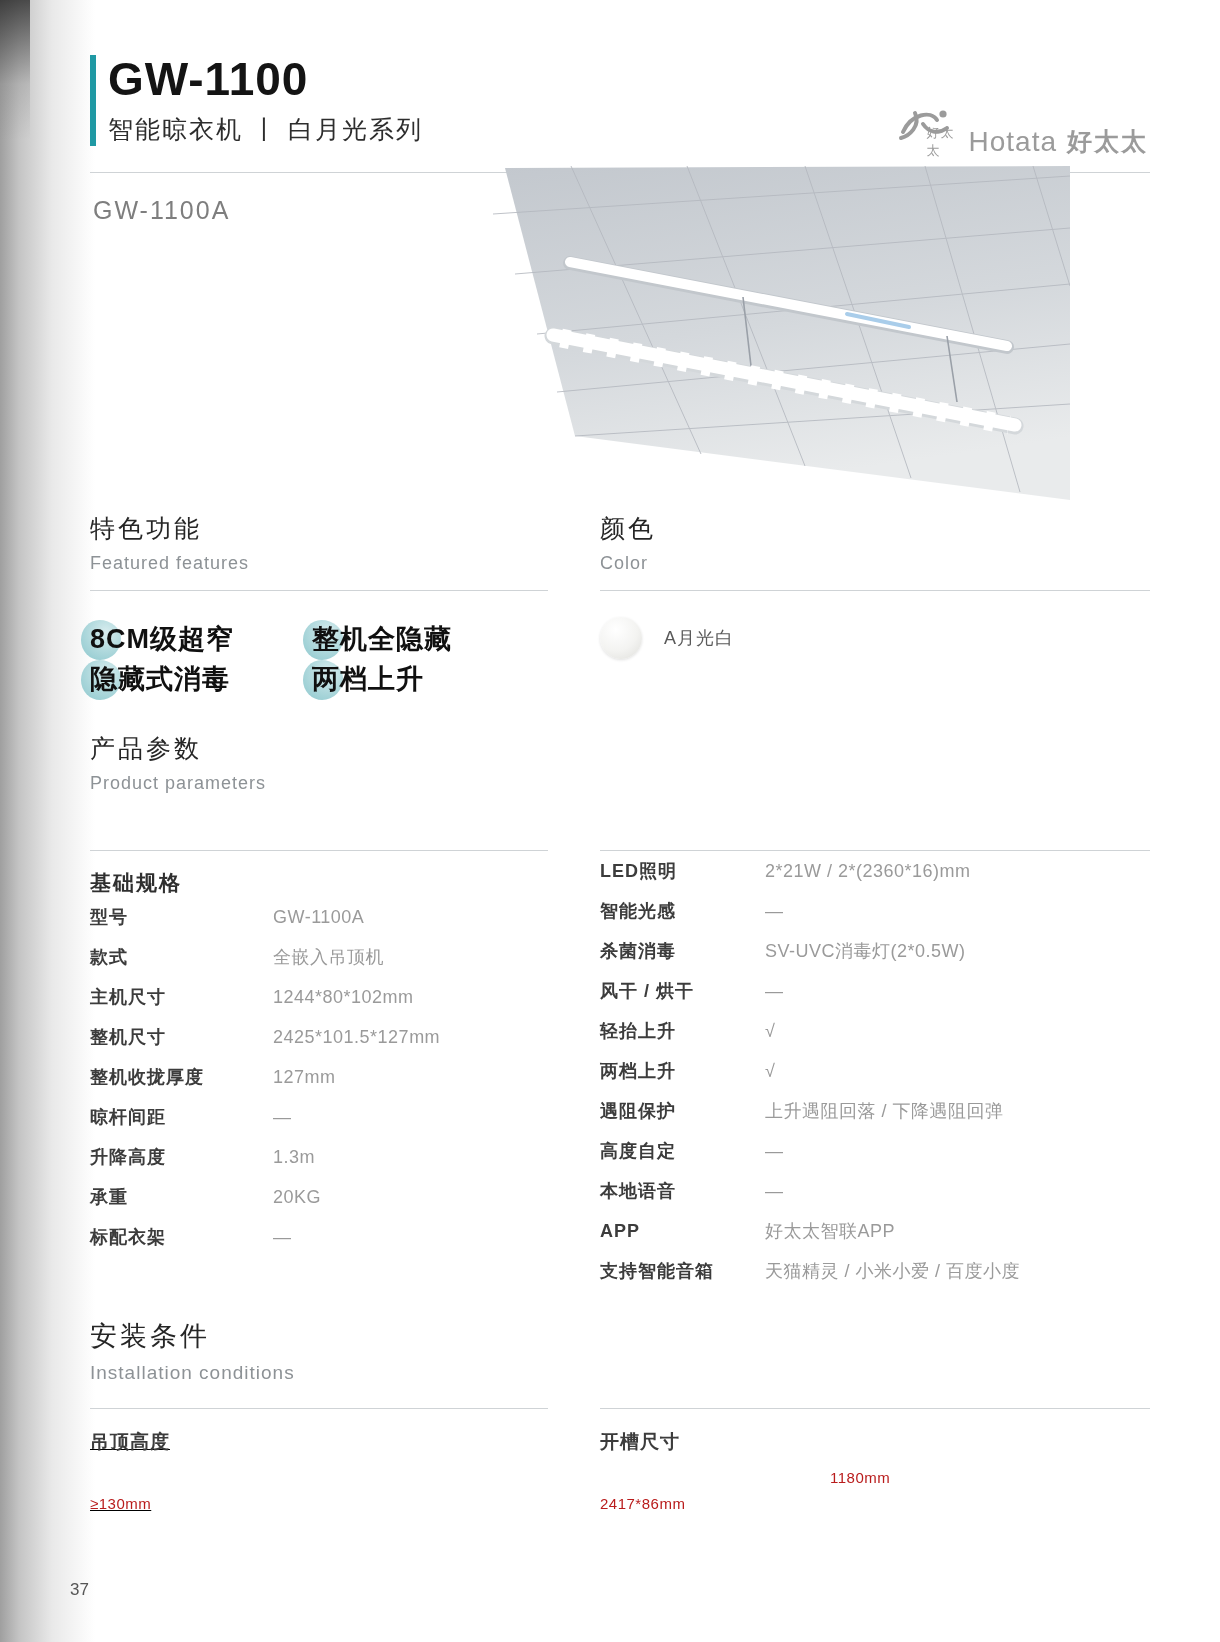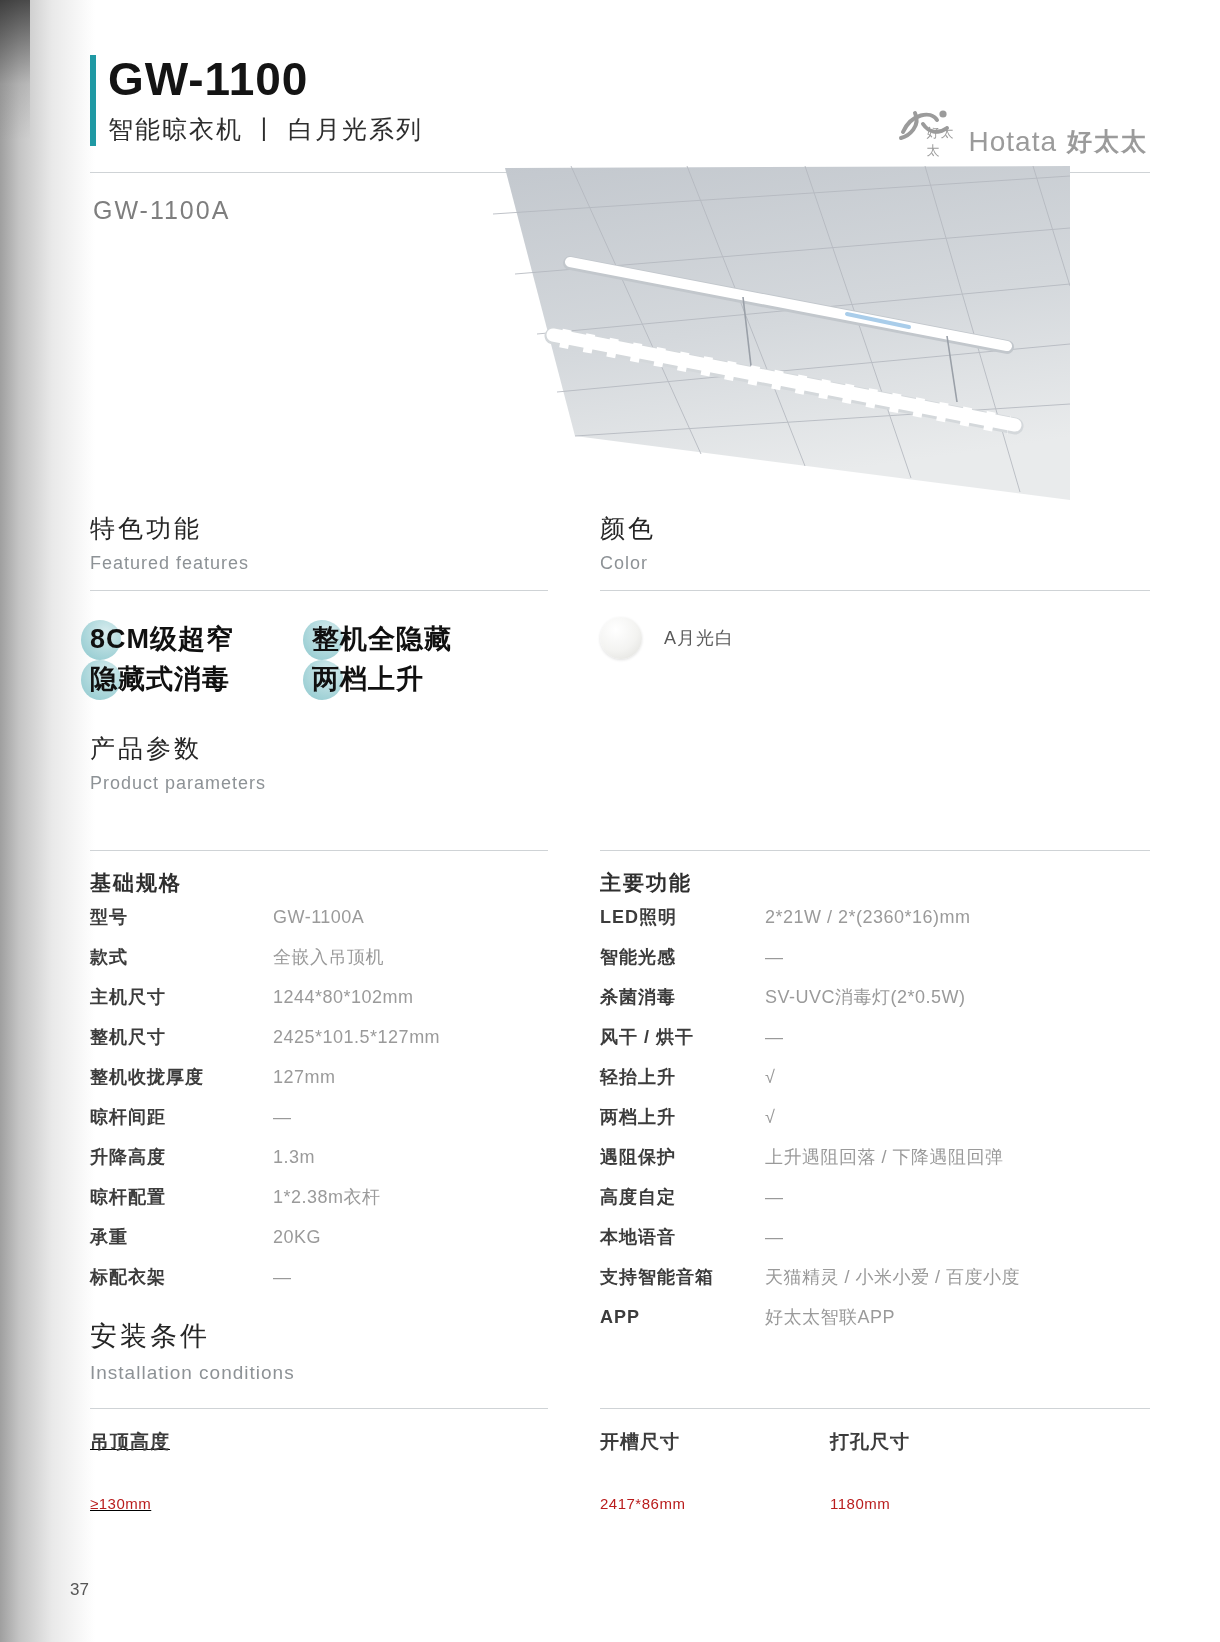--- a/index.html
+++ b/index.html
@@ -220,36 +220,31 @@
       </div>
     <div class="trow">
         <span class="tlabel">晾杆间距</span>
         <span class="tvalue">—</span>
       </div>
     <div class="trow">
         <span class="tlabel">升降高度</span>
         <span class="tvalue">1.3m</span>
       </div>
     <div class="trow">
-        <span class="tlabel">晾杆配置</span>
-        <span class="tvalue">1*2.38m衣杆</span>
-      </div>
-    <div class="trow">
         <span class="tlabel">承重</span>
         <span class="tvalue">20KG</span>
       </div>
     <div class="trow">
         <span class="tlabel">标配衣架</span>
         <span class="tvalue">—</span>
       </div>
   </div>
 
   <div id="main-table" class="spec-table">
     <div class="rule"></div>
-    <h3>主要功能</h3>
     <div class="trow">
         <span class="tlabel">LED照明</span>
         <span class="tvalue">2*21W / 2*(2360*16)mm</span>
       </div>
     <div class="trow">
         <span class="tlabel">智能光感</span>
         <span class="tvalue">—</span>
       </div>
     <div class="trow">
         <span class="tlabel">杀菌消毒</span>
@@ -273,26 +268,26 @@
       </div>
     <div class="trow">
         <span class="tlabel">高度自定</span>
         <span class="tvalue">—</span>
       </div>
     <div class="trow">
         <span class="tlabel">本地语音</span>
         <span class="tvalue">—</span>
       </div>
     <div class="trow">
+        <span class="tlabel">APP</span>
+        <span class="tvalue">好太太智联APP</span>
+      </div>
+    <div class="trow">
         <span class="tlabel">支持智能音箱</span>
         <span class="tvalue">天猫精灵 / 小米小爱 / 百度小度</span>
-      </div>
-    <div class="trow">
-        <span class="tlabel">APP</span>
-        <span class="tvalue">好太太智联APP</span>
       </div>
   </div>
 
   <div id="install-head" class="section-head">
     <h2>安装条件</h2>
     <div class="en">Installation conditions</div>
   </div>
 
   <div id="install-left">
     <div class="inst-rule"></div>
@@ -305,20 +300,19 @@
   </div>
 
   <div id="install-right">
     <div class="inst-rule"></div>
     <div class="inst-grid">
       <div>
         <div class="inst-label">开槽尺寸</div>
         <div class="inst-value">2417*86mm</div>
       </div>
       <div>
-        <div class="inst-label">打孔尺寸</div>
         <div class="inst-value">1180mm</div>
       </div>
     </div>
   </div>
 
   <div id="page-number">37</div>
 </div>
 
 </body></html>

